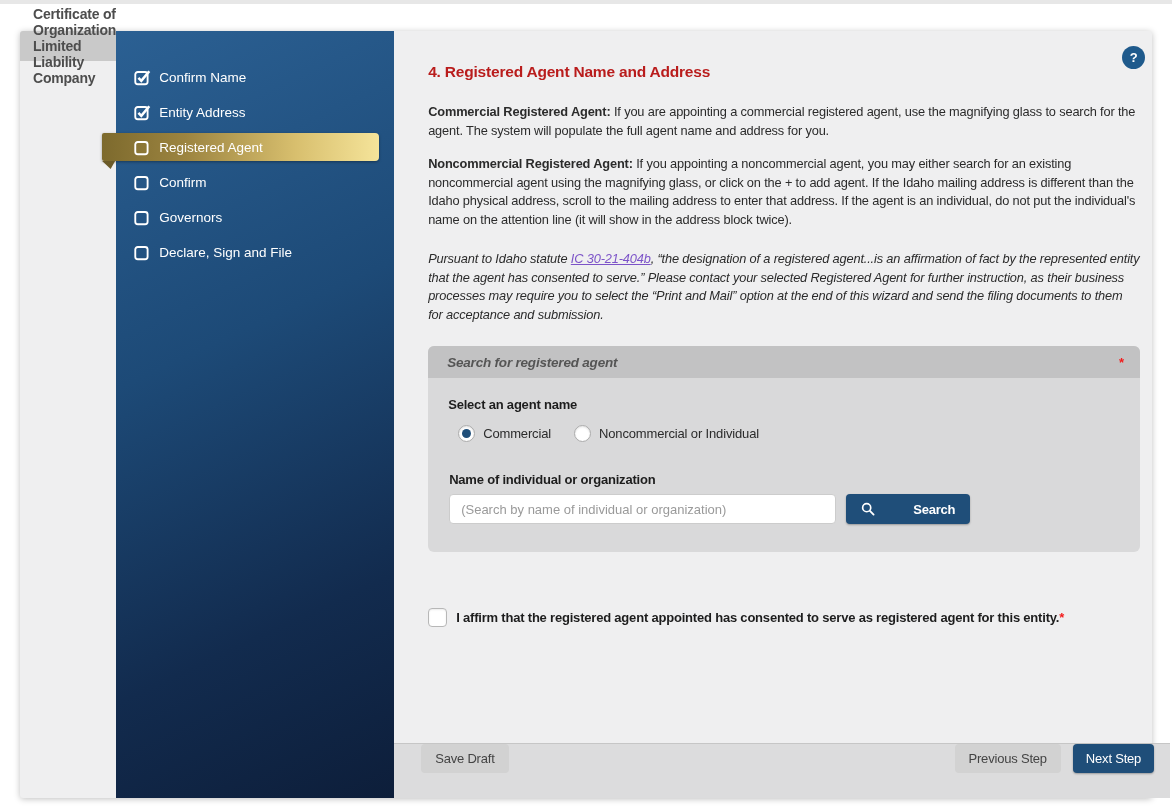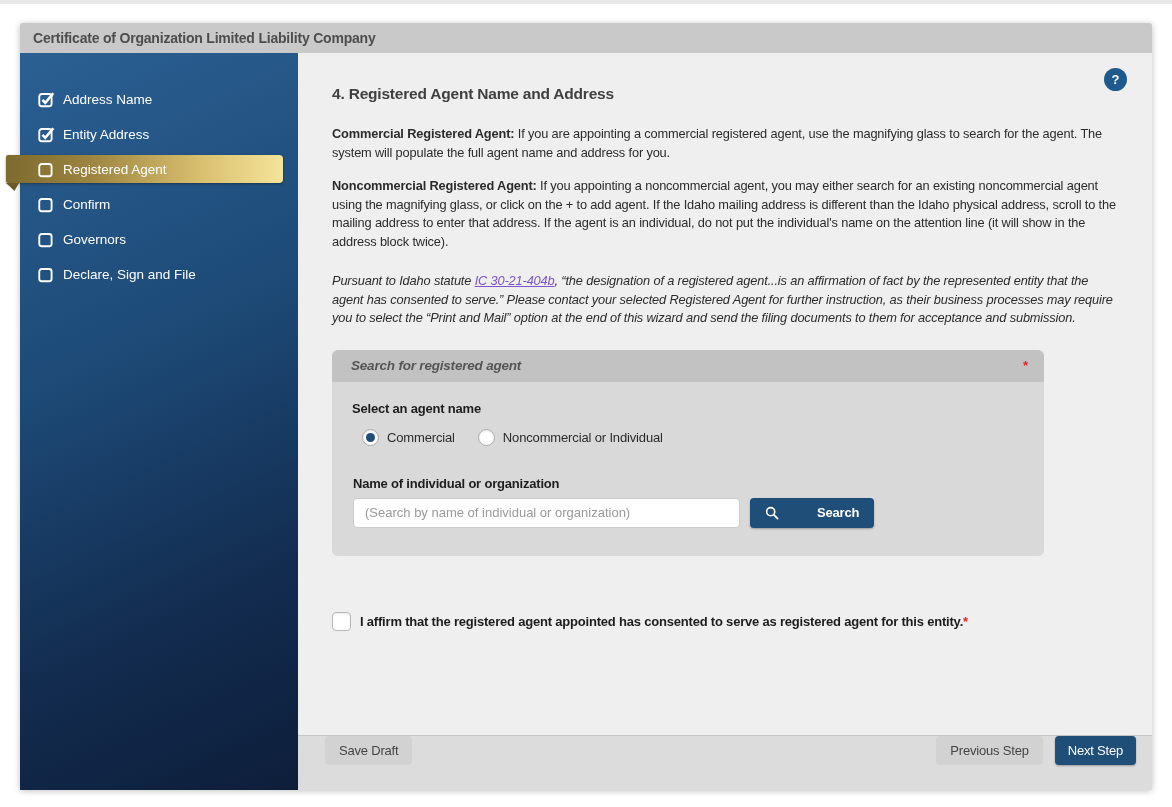--- a/index.html
+++ b/index.html
@@ -1,22 +1,22 @@
 <!DOCTYPE html>
 <html><head>
 <meta charset="utf-8">
 <style>
   * { box-sizing: border-box; margin: 0; padding: 0; }
   html,body { width:1172px; height:807px; background:#ffffff; overflow:hidden;
     font-family:"Liberation Sans", sans-serif; }
   .topstrip { position:absolute; left:0; top:0; width:1172px; height:4px; background:#e7e7e7; }
 
-  .card { position:absolute; left:20px; top:23px; width:1132px; height:767px;
+  .card { position:absolute; left:20px; top:31px; width:1132px; height:767px;
     background:#efeff0; border-radius:3px; box-shadow:0 1px 6px rgba(0,0,0,.25);
-    display:flex; flex-direction:column; }
+    display:flex; flex-direction:row; }
 
   .card-header { height:30px; background:#c9c9c9; border-radius:3px 3px 0 0;
     display:flex; align-items:center; padding-left:13px; flex:0 0 30px; }
   .card-header .title { font-size:14px; font-weight:bold; color:#4d4d4d; letter-spacing:-.2px; }
 
   .card-body { flex:1; display:flex; min-height:0; }
 
   
   .sidebar { width:278px; flex:0 0 278px; position:relative;
     background:linear-gradient(155deg,#2b6093 0%, #1d4a77 40%, #122b4e 75%, #0d1e3a 100%); }
@@ -34,21 +34,21 @@
     background:#6b5a28; clip-path:polygon(0 0, 100% 0, 65% 100%); }
 
   
   .main { flex:1; display:flex; flex-direction:column; position:relative; min-width:0; }
   .content { flex:1; padding:28px 30px 0 34px; position:relative; }
 
   .help { position:absolute; right:25px; top:15px; width:23px; height:23px; border-radius:50%;
     background:#1f5a8c; color:#ffffff; font-size:13px; font-weight:bold;
     display:flex; align-items:center; justify-content:center; cursor:pointer; }
 
-  h1.page-heading { font-size:15.5px; font-weight:bold; color:#404040; margin:4px 0 22px 0; letter-spacing:-.2px; }
+  h1.page-heading { font-size:15.5px; font-weight:bold; color:#b91c1c; margin:4px 0 22px 0; letter-spacing:-.2px; }
 
   .para { font-size:12.8px; line-height:18.5px; color:#2b2b2b; margin-bottom:15px; max-width:790px; letter-spacing:-.15px; }
   .para b { font-weight:bold; }
   .para.italic { font-style:italic; margin-top:21px; }
   a.statute-link { color:#7c53c8; text-decoration:underline; cursor:pointer; }
 
   
   .panel { margin-top:22px; width:712px; background:#d9d9da; border-radius:6px; }
   .panel-header { height:32px; background:#c2c2c3; border-radius:6px 6px 0 0;
     display:flex; align-items:center; padding:0 16px 0 19px; }
@@ -110,21 +110,21 @@
     <div class="sidebar">
       <div class="steps">
 
         <div class="step">
           <span class="box">
             <svg width="17" height="17" viewBox="0 0 20 20" fill="none">
               <rect x="1.5" y="3.5" width="14.5" height="14.5" rx="3" stroke="#ffffff" stroke-width="2.2"></rect>
               <path d="M5.2 10.5 L8.6 14 L18 2.6" stroke="#ffffff" stroke-width="3"></path>
             </svg>
           </span>
-          <span>Address Name</span>
+          <span>Confirm Name</span>
         </div>
 
         <div class="step">
           <span class="box">
             <svg width="17" height="17" viewBox="0 0 20 20" fill="none">
               <rect x="1.5" y="3.5" width="14.5" height="14.5" rx="3" stroke="#ffffff" stroke-width="2.2"></rect>
               <path d="M5.2 10.5 L8.6 14 L18 2.6" stroke="#ffffff" stroke-width="3"></path>
             </svg>
           </span>
           <span>Entity Address</span>

